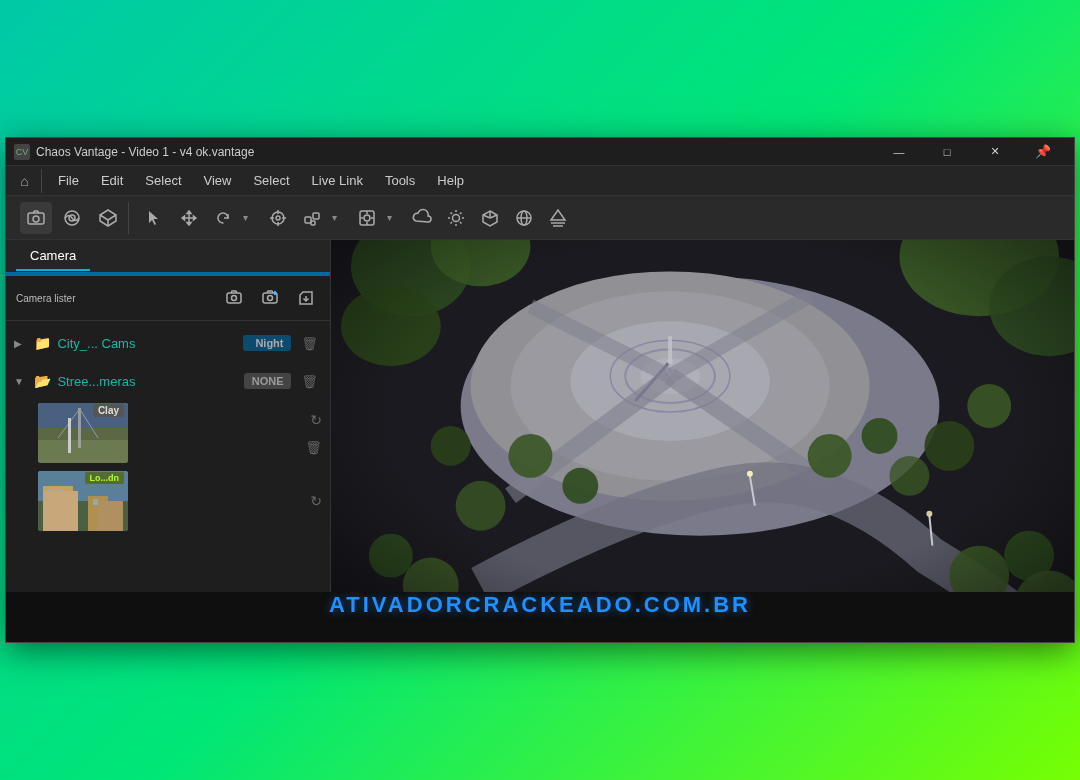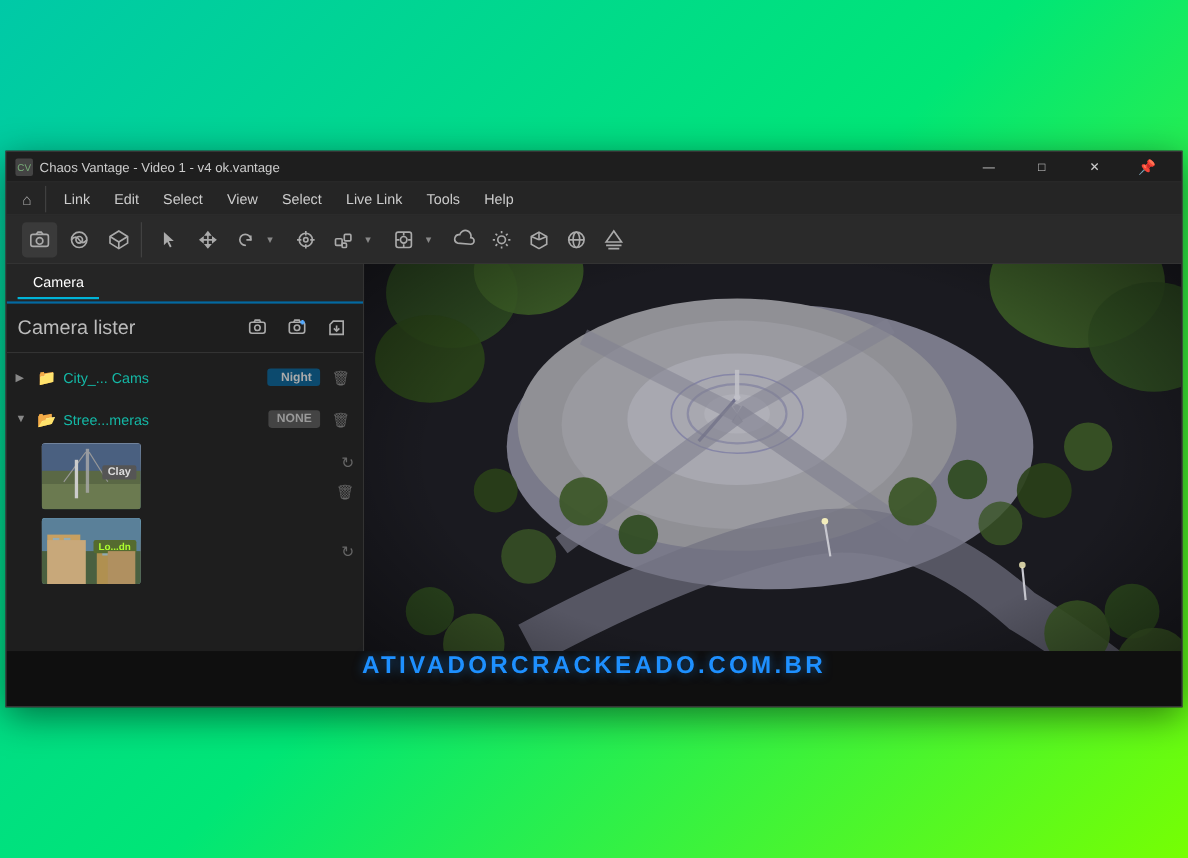--- a/index.html
+++ b/index.html
@@ -150,21 +150,21 @@
       flex-direction: column;
       flex-shrink: 0;
     }
     .sidebar-tab-bar {
       height: 36px;
       background: #252525;
       display: flex;
       align-items: center;
       padding: 0 10px;
       gap: 4px;
-      border-bottom: 2px solid #0369a1;
+      border-bottom: 4px solid #0369a1;
     }
     .sidebar-tab {
       padding: 6px 14px;
       color: #aaa;
       font-size: 13px;
       cursor: pointer;
       border-bottom: 2px solid transparent;
     }
     .sidebar-tab.active {
       color: #fff;
@@ -297,21 +297,21 @@
       content: '';
       position: absolute;
       bottom: 0;
       right: 5px;
       width: 25px;
       height: 30px;
       background: #b09060;
     }
     .camera-badge {
       position: absolute;
-      top: 20px;
+      top: 1px;
       right: 4px;
       padding: 1px 5px;
       border-radius: 2px;
       font-size: 10px;
       font-weight: bold;
     }
     .badge-clay { background: #555; color: #ddd; }
     .badge-loading {
       background: #556b2f;
       color: #adff2f;
@@ -385,21 +385,21 @@
     <div class="title-bar-controls-win">
       <button class="win-btn">—</button>
       <button class="win-btn">□</button>
       <button class="win-btn close-btn">✕</button>
       <button class="win-btn" style="font-size:13px;">📌</button>
     </div>
   </div>
 
   <div class="menu-bar">
     <div class="menu-home">⌂</div>
-    <div class="menu-item">Link</div>
+    <div class="menu-item">File</div>
     <div class="menu-item">Edit</div>
     <div class="menu-item">Select</div>
     <div class="menu-item">View</div>
     <div class="menu-item">Select</div>
     <div class="menu-item">Live Link</div>
     <div class="menu-item">Tools</div>
     <div class="menu-item">Help</div>
   </div>
 
   <div class="toolbar">
@@ -541,21 +541,21 @@
 
   <div class="main-area">
 
     <div class="sidebar">
 
       <div class="sidebar-tab-bar">
         <div class="sidebar-tab active">Camera</div>
       </div>
 
       <div class="sidebar-icons">
-        <span style="color:#bbb;font-size:18px;">Camera lister</span>
+        <span style="color:#bbb;font-size:10px;">Camera lister</span>
         <div class="sidebar-icon-btn right" title="Add Camera">
           <svg width="18" height="18" viewBox="0 0 18 18" fill="none" stroke="#aaa" stroke-width="1.5">
             <rect x="2" y="4" width="14" height="10" rx="2"></rect>
             <circle cx="9" cy="9" r="2.5"></circle>
             <path d="M6 4 L7 2 L11 2 L12 4"></path>
           </svg>
         </div>
         <div class="sidebar-icon-btn" title="Add Group">
           <svg width="18" height="18" viewBox="0 0 18 18" fill="none" stroke="#aaa" stroke-width="1.5">
             <rect x="2" y="4" width="14" height="10" rx="2"></rect>

